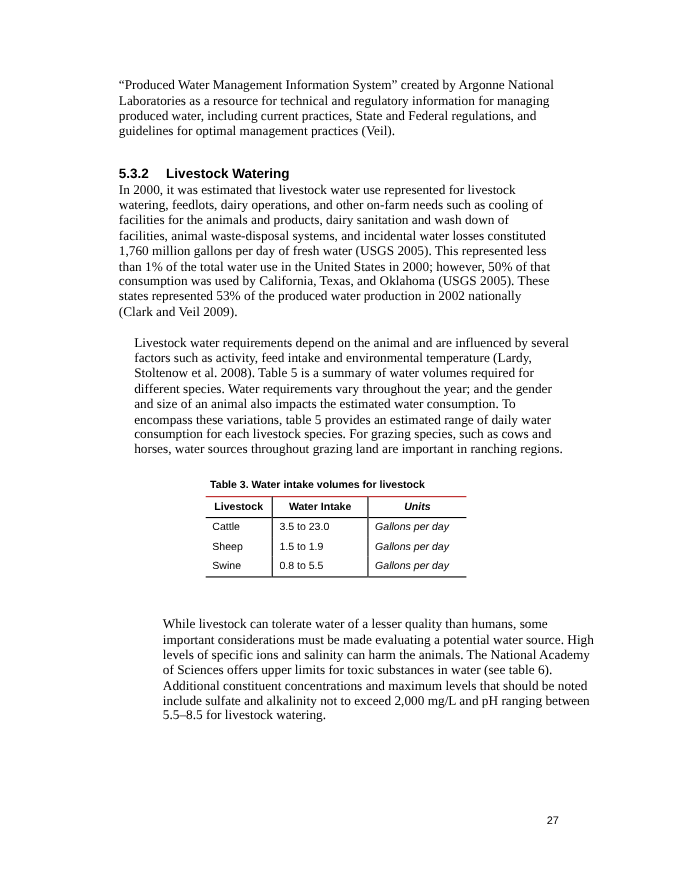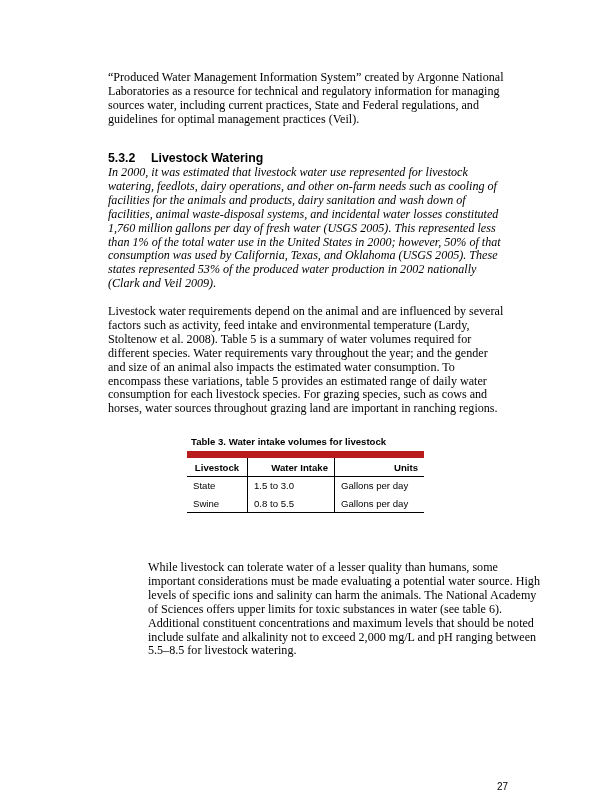--- a/index.html
+++ b/index.html
@@ -9,47 +9,47 @@
     .para {
       position: absolute; left: 108px; width: 400px;
       font-size: 12.1px; line-height: 13.9px; margin: 0;
       white-space: pre-line;
     }
     #p1 { top: 71px; }
     #heading {
       position: absolute; left: 108px; top: 151px; font-size: 12.3px; font-weight: bold; margin: 0;
     }
     #heading .num { display: inline-block; width: 43px; }
-    #p2 { top: 166px; font-style: italic; }
-    #p3 { top: 305px; }
+    #p2 { top: 166px; }
+    #p3 { top: 305px; margin-left: 14px; }
     #table-caption {
       position: absolute; left: 191px; top: 436px; font-size: 9.6px; font-weight: bold; margin: 0;
     }
     #water-table {
       position: absolute; left: 187px; top: 451px; border-collapse: collapse; font-size: 9.6px;
     }
     #water-table th, #water-table td {
       padding: 0 6px; height: 17.5px; text-align: left; vertical-align: middle;
     }
-    #water-table thead th { font-weight: bold; text-align: right; height: 18px; }
-    #water-table thead tr { border-top: 7px solid #b91c1c; border-bottom: 1px solid #000; }
+    #water-table thead th { font-weight: bold; text-align: center; height: 18px; }
+    #water-table thead tr { border-top: 1px solid #b91c1c; border-bottom: 1px solid #000; }
     #water-table tbody tr:last-child { border-bottom: 1.5px solid #000; }
     #water-table .c1 { width: 48px; }
     #water-table .c2 { width: 74px; border-left: 1px solid #000; }
-    #water-table .c3 { width: 77px; border-left: 1px solid #000; }
+    #water-table .c3 { width: 77px; border-left: 1px solid #000; font-style: italic; }
     #water-table thead th.c1 { text-align: center; }
     #p4 { top: 561px; margin-left: 40px; }
-    #page-number { position: absolute; left: 492px; top: 776px; font-size: 10px; margin: 5px; }
+    #page-number { position: absolute; left: 492px; top: 736px; font-size: 10px; margin: 5px; }
   </style>
 </head>
 <body>
 
 <p id="p1" class="para serif">“Produced Water Management Information System” created by Argonne National
 Laboratories as a resource for technical and regulatory information for managing
-sources water, including current practices, State and Federal regulations, and
+produced water, including current practices, State and Federal regulations, and
 guidelines for optimal management practices (Veil).</p>
 
 <h3 id="heading" class="sans">
   <span class="num">5.3.2</span><span>Livestock Watering</span>
 </h3>
 
 <p id="p2" class="para serif">In 2000, it was estimated that livestock water use represented for livestock
 watering, feedlots, dairy operations, and other on-farm needs such as cooling of
 facilities for the animals and products, dairy sanitation and wash down of
 facilities, animal waste-disposal systems, and incidental water losses constituted
@@ -73,22 +73,27 @@
 <table id="water-table" class="sans">
   <thead>
     <tr>
       <th class="c1">Livestock</th>
       <th class="c2">Water Intake</th>
       <th class="c3">Units</th>
     </tr>
   </thead>
   <tbody>
     <tr>
-      <td class="c1">State</td>
-      <td class="c2">1.5 to 3.0</td>
+      <td class="c1">Cattle</td>
+      <td class="c2">3.5 to 23.0</td>
+      <td class="c3">Gallons per day</td>
+    </tr>
+    <tr>
+      <td class="c1">Sheep</td>
+      <td class="c2">1.5 to 1.9</td>
       <td class="c3">Gallons per day</td>
     </tr>
     <tr>
       <td class="c1">Swine</td>
       <td class="c2">0.8 to 5.5</td>
       <td class="c3">Gallons per day</td>
     </tr>
   </tbody>
 </table>
 

